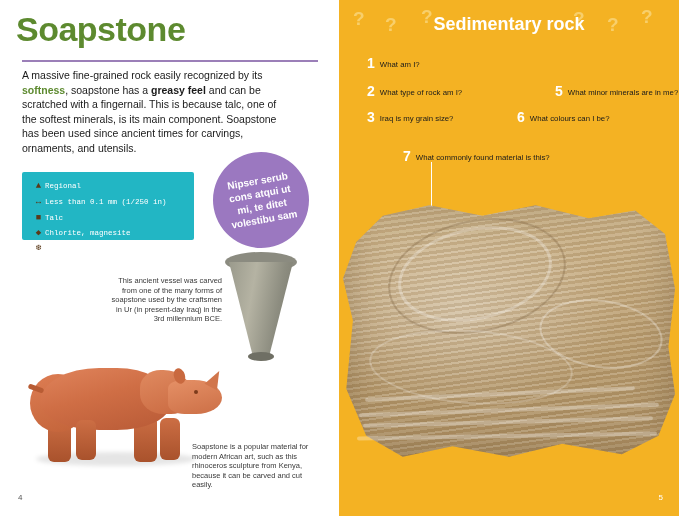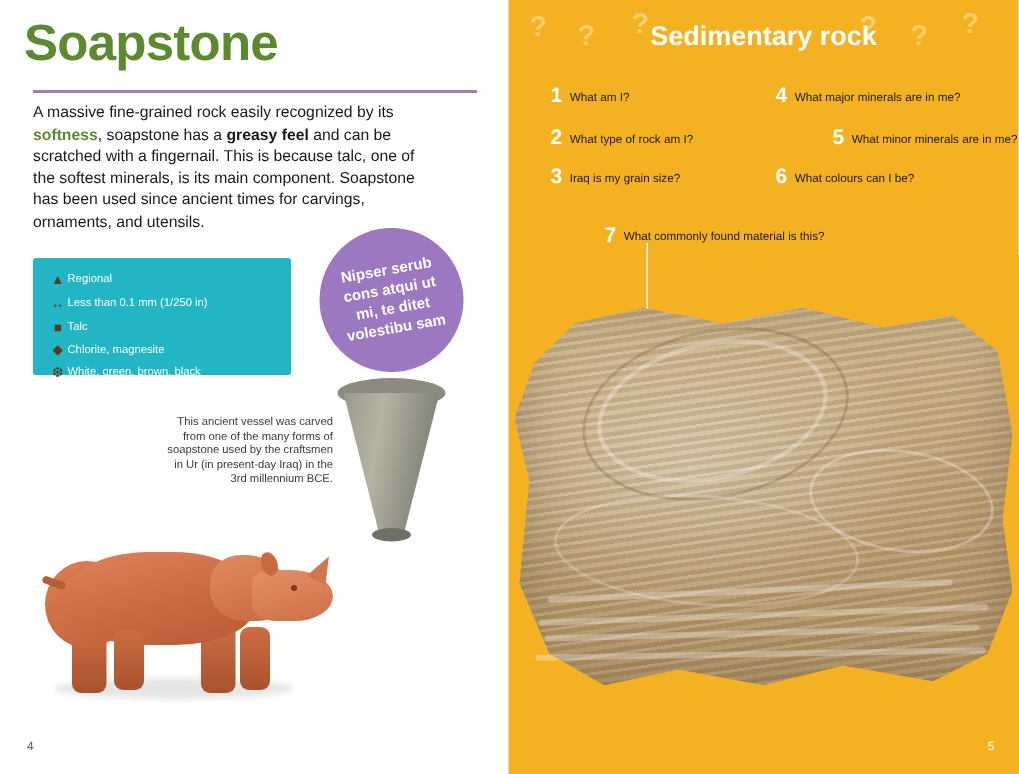--- a/index.html
+++ b/index.html
@@ -56,23 +56,24 @@
   }
   .intro b { font-weight: bold; }
   .intro .soft { color: #5d8a2f; font-weight: bold; }
 
   
   .factbox {
     position: absolute;
     left: 22px;
     top: 172px;
     width: 172px;
-    height: 78px;
+    height: 68px;
     background: #22b6c4;
     border-radius: 2px;
+    font-family: Liberation Mono, monospace;
   }
   .fact-row {
     position: absolute;
     left: 10px;
     font-size: 7.5px;
     color: #ffffff;
     line-height: 10px;
     white-space: nowrap;
   }
   .fact-row .ficon {
@@ -427,20 +428,21 @@
       <div class="rh-neck"></div>
       <div class="rh-head"></div>
       <div class="rh-horn"></div>
       <div class="rh-ear"></div>
       <div class="rh-eye"></div>
       <div class="rh-tail"></div>
       <div class="rh-leg rh-leg2"></div>
       <div class="rh-leg rh-leg4"></div>
     </div>
 
+    <div class="caption-rhino">Soapstone is a popular material for modern African art, such as this rhinoceros sculpture from Kenya, because it can be carved and cut easily.</div>
 
     <div class="folio-left">4</div>
   </div>
 
   <div class="page-right">
 
     <div class="qmark q1">?</div>
     <div class="qmark q2">?</div>
     <div class="qmark q3">?</div>
     <div class="qmark q4">?</div>
@@ -452,23 +454,20 @@
     <div class="qitem qa1">
       <span class="qnum">1</span><span>What am I?</span>
     </div>
     <div class="qitem qa2">
       <span class="qnum">2</span><span>What type of rock am I?</span>
     </div>
     <div class="qitem qa3">
       <span class="qnum">3</span><span>Iraq is my grain size?</span>
     </div>
 
-    <div class="qitem qb1">
-      <span class="qnum">4</span><span>What major minerals are in me?</span>
-    </div>
     <div class="qitem qb2">
       <span class="qnum">5</span><span>What minor minerals are in me?</span>
     </div>
     <div class="qitem qb3">
       <span class="qnum">6</span><span>What colours can I be?</span>
     </div>
 
     <div class="q7">
       <span class="qnum">7</span><span>What commonly found material is this?</span>
     </div>

